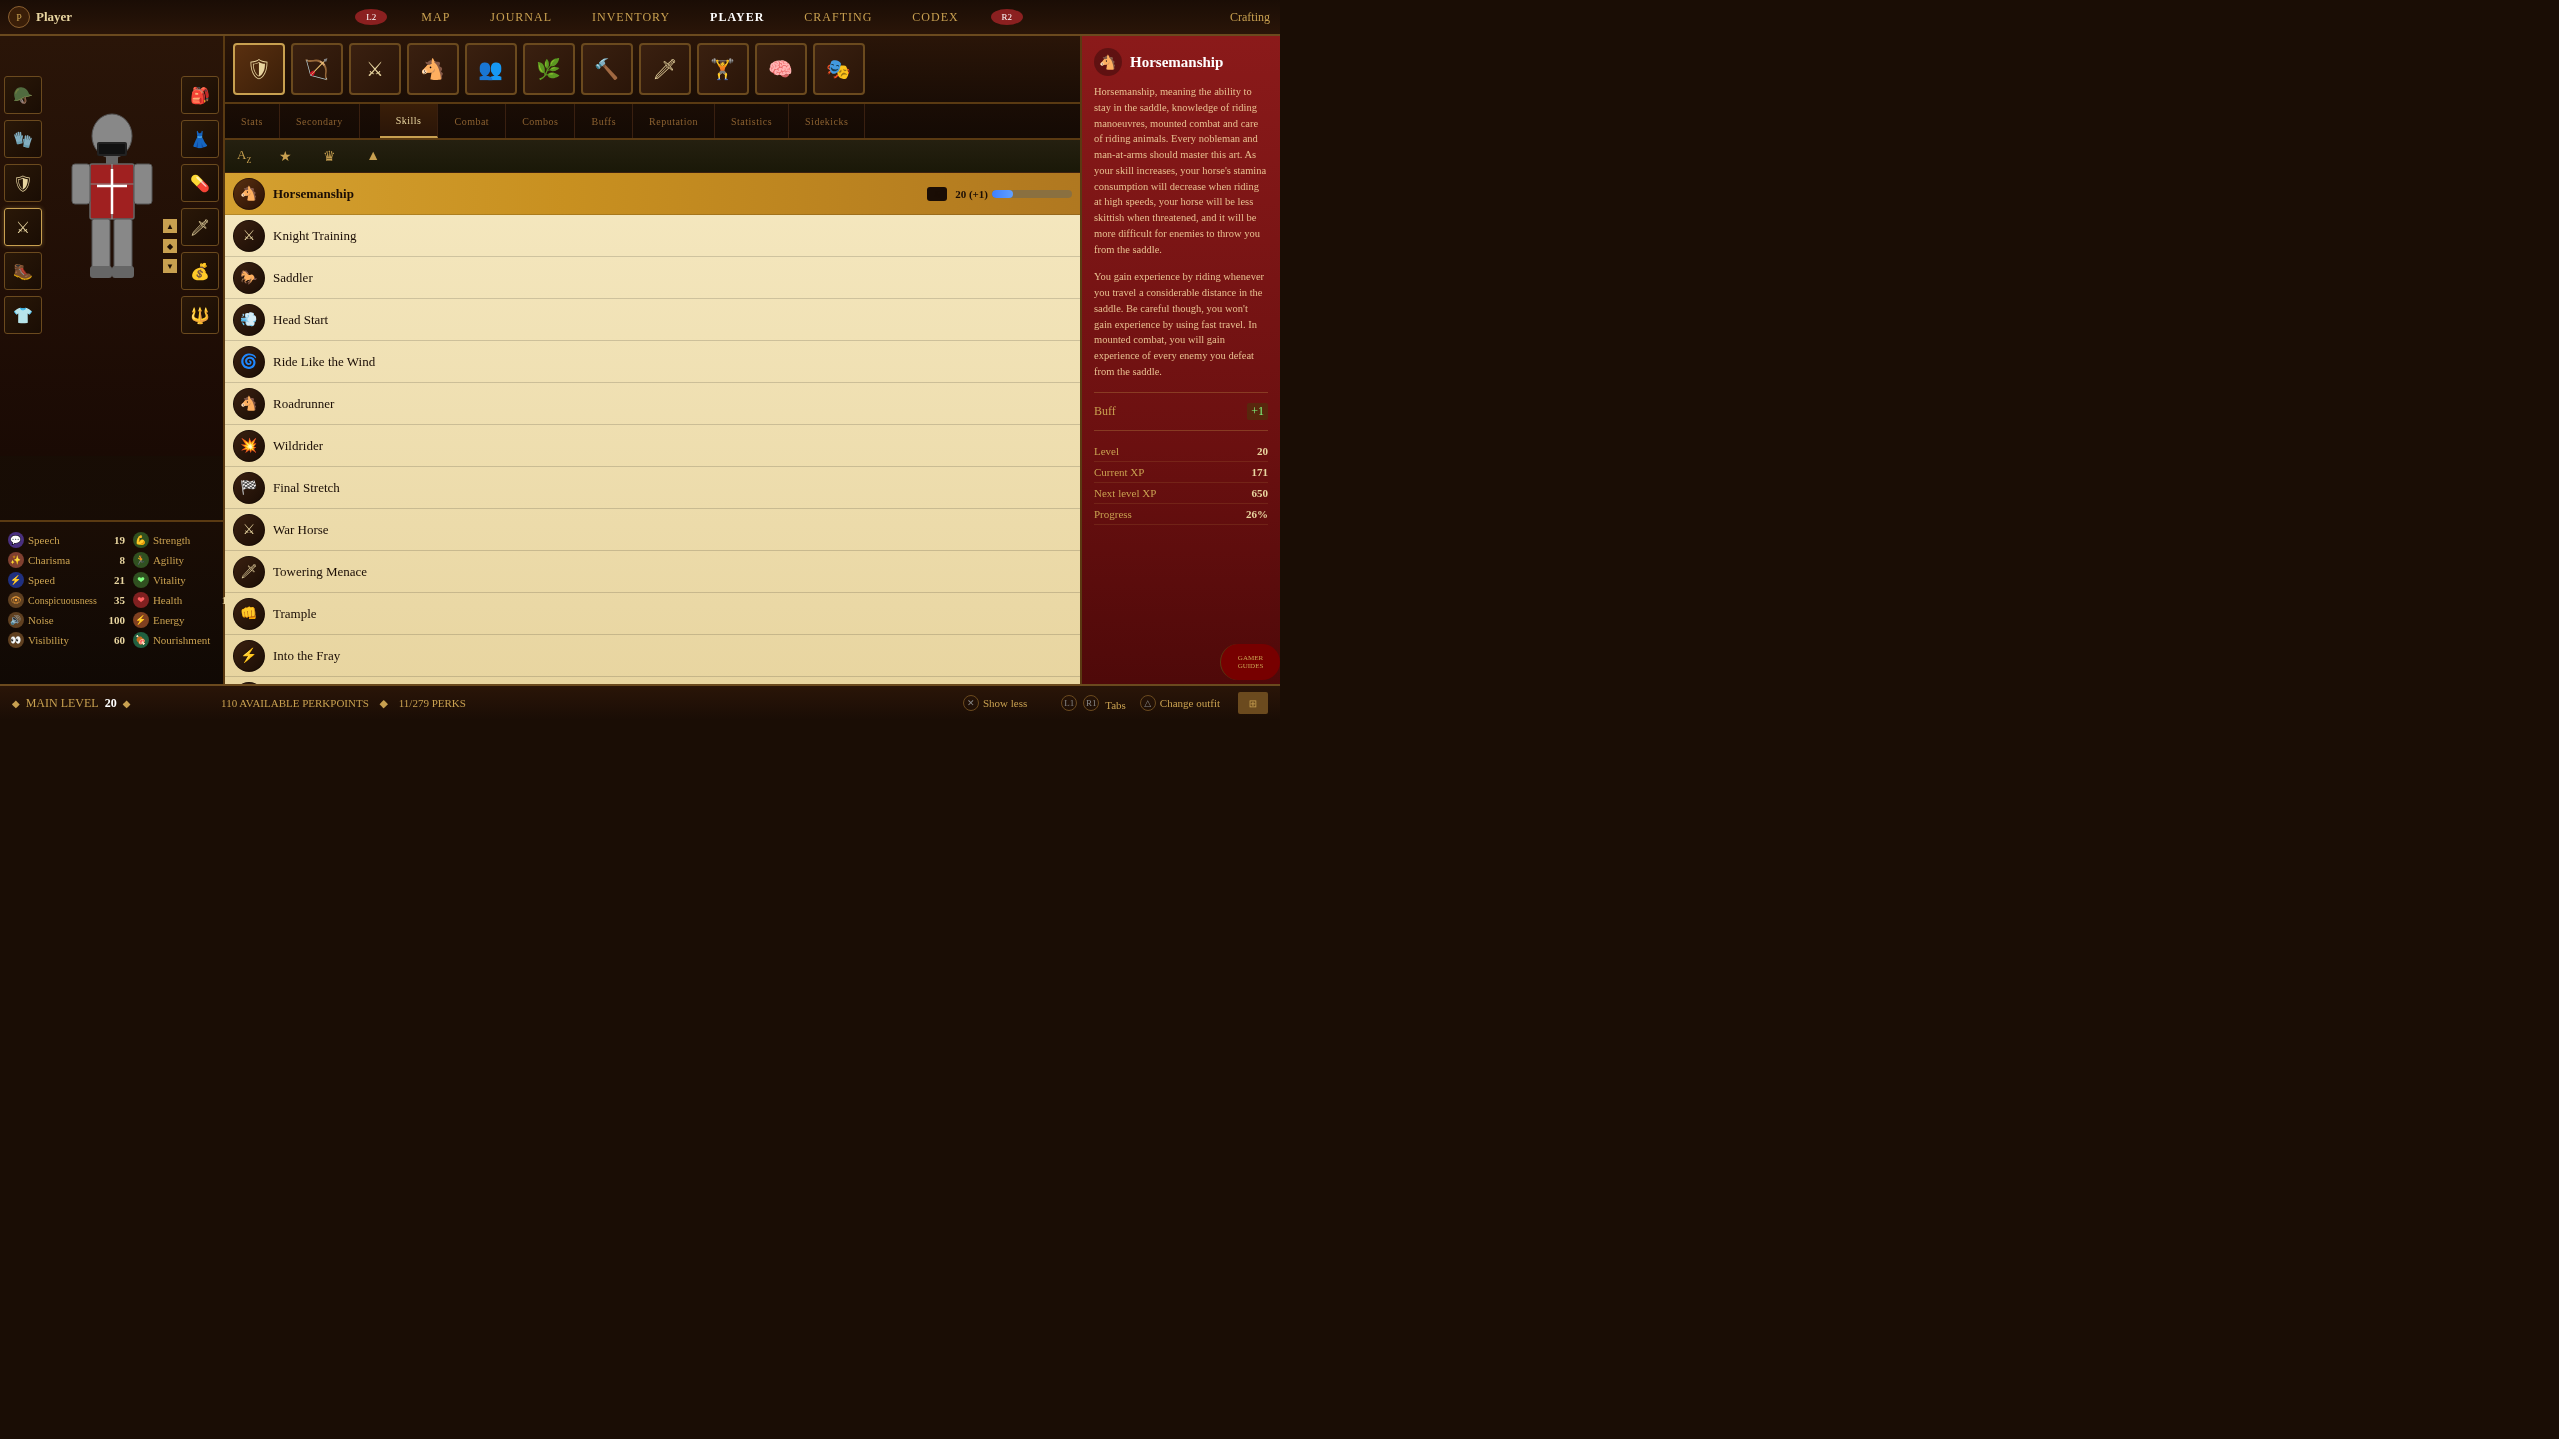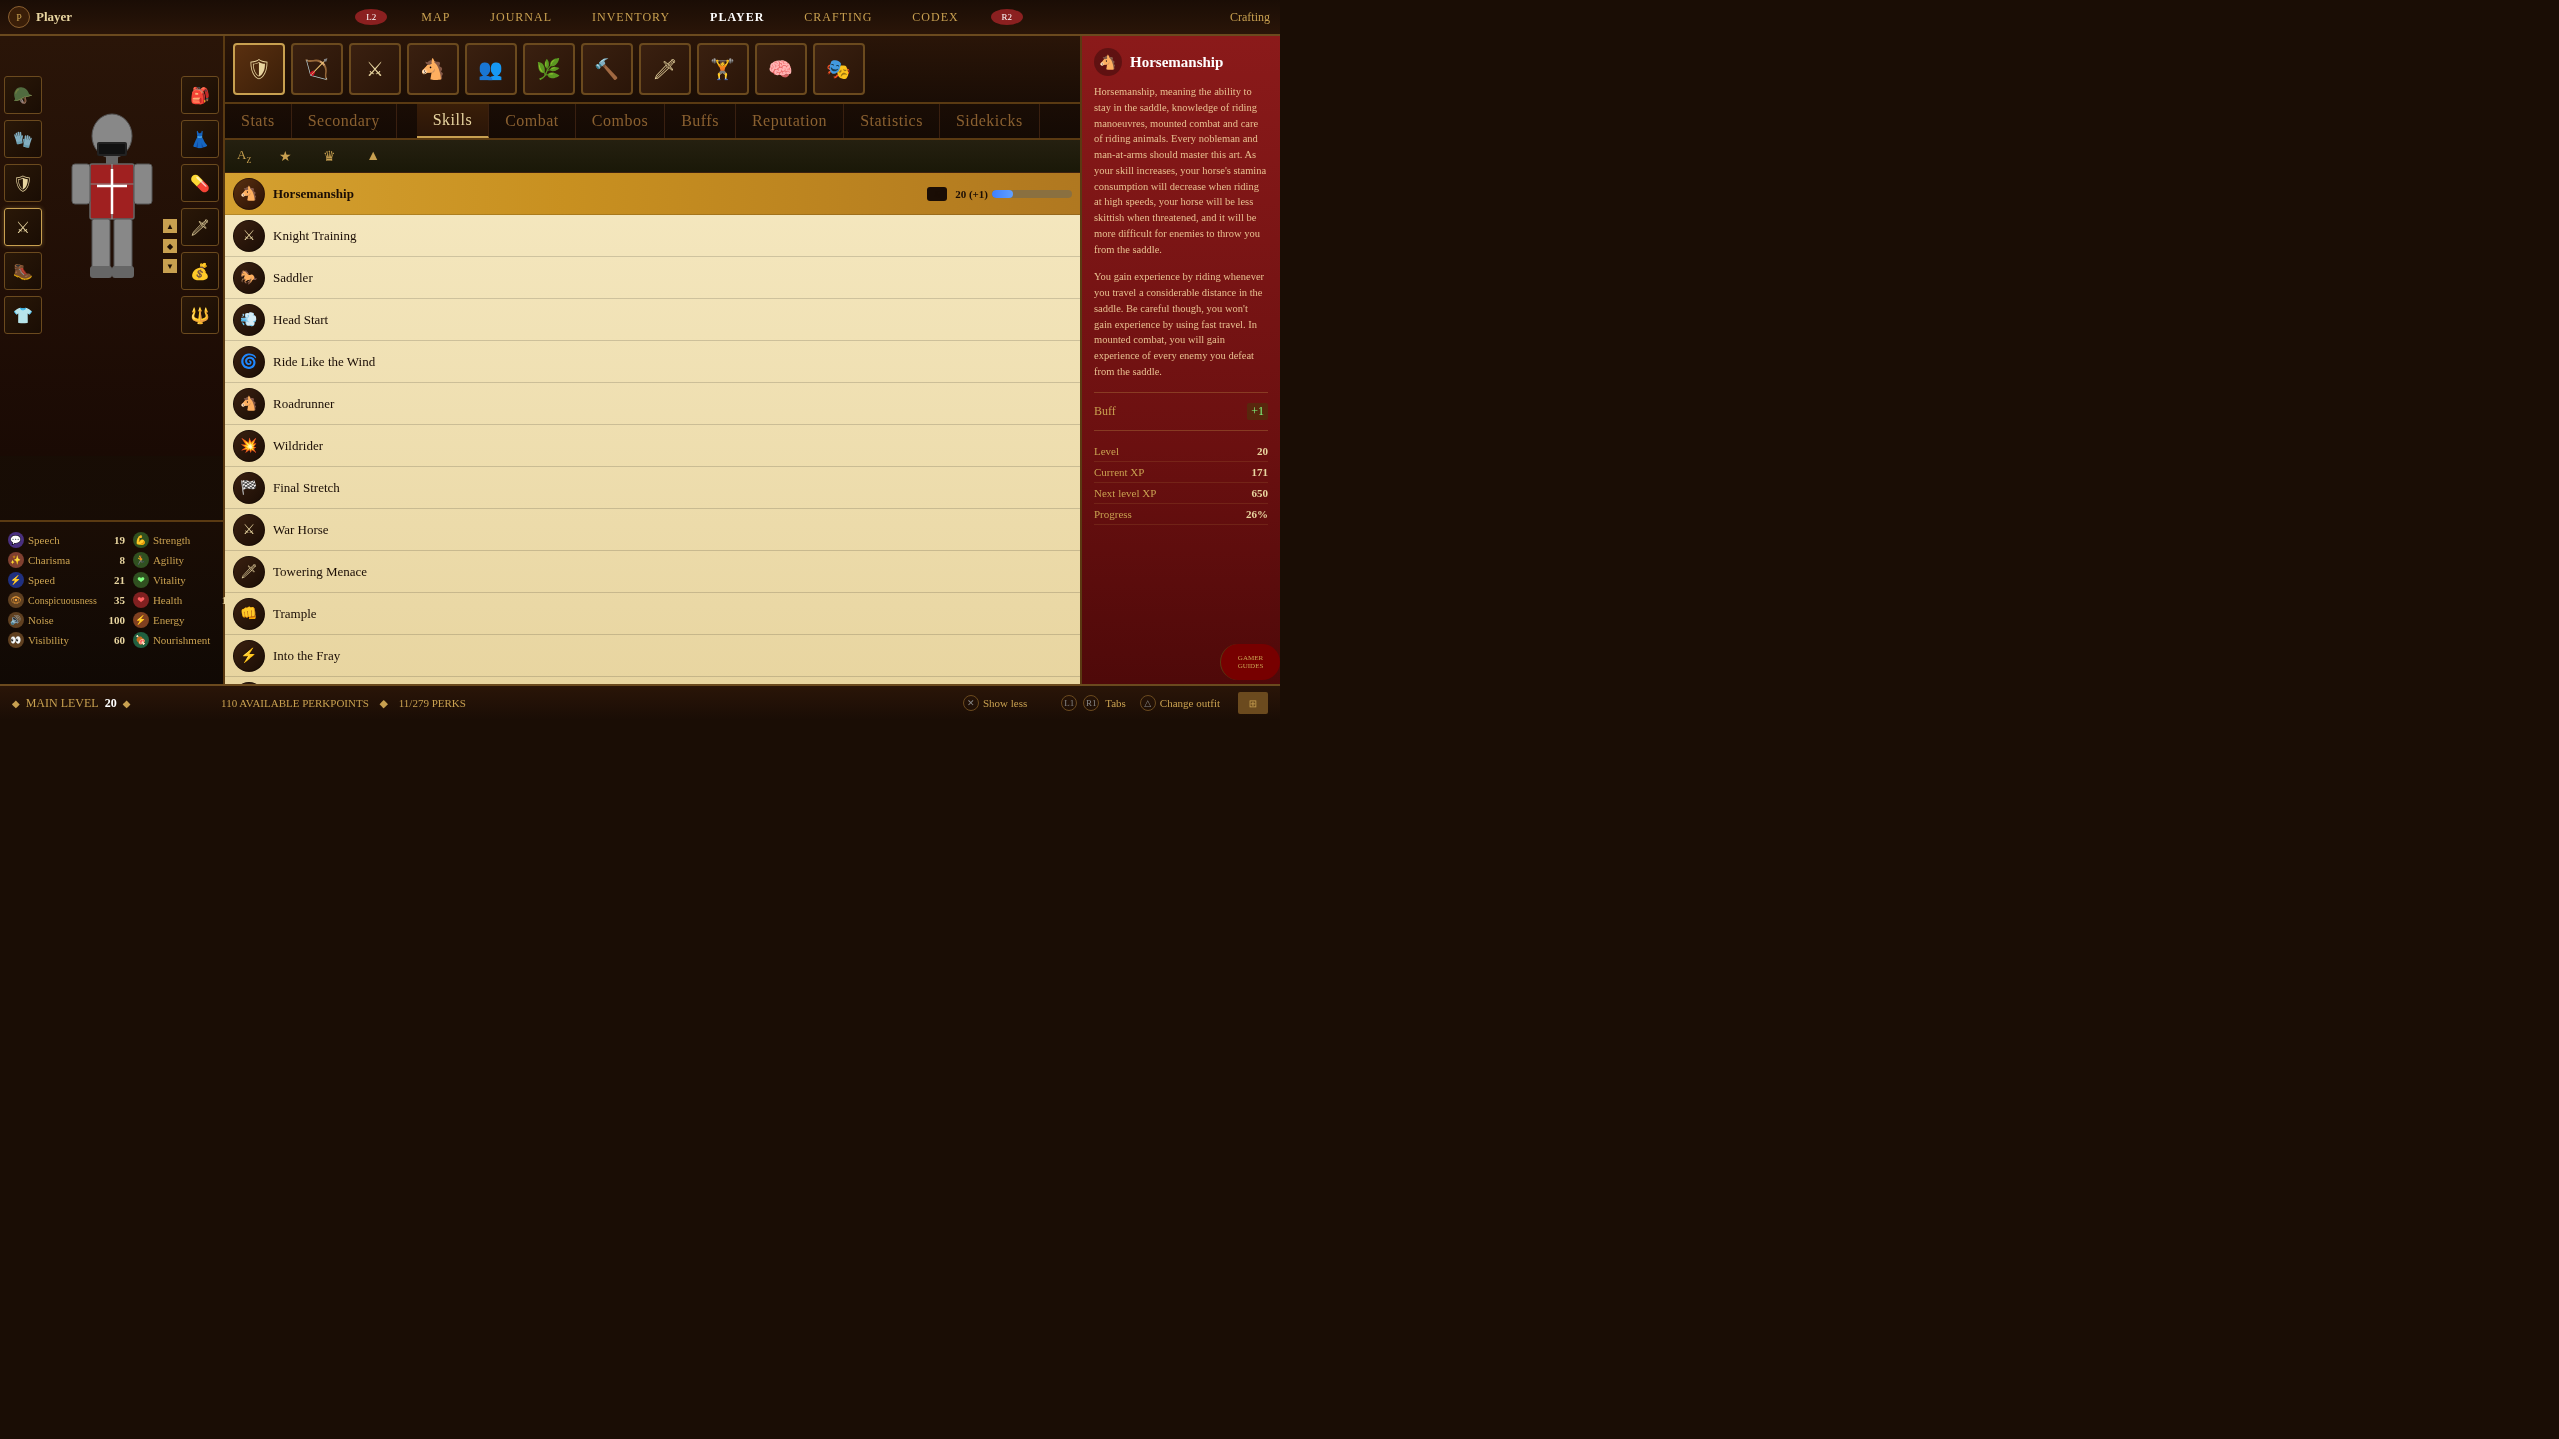--- a/index.html
+++ b/index.html
@@ -273,21 +273,21 @@
       height: 36px;
       background: linear-gradient(180deg, #1a0d05 0%, #140a04 100%);
       border-bottom: 2px solid #5a3a12;
       display: flex;
       align-items: stretch;
     }
     .tab-item {
       padding: 8px 16px;
       display: flex;
       align-items: center;
-      font-size: 16px;
+      font-size: 10px;
       color: #8a6030;
       cursor: pointer;
       border-right: 1px solid #3a2010;
       letter-spacing: 0.5px;
     }
     .tab-item.active {
       color: #e8d5a0;
       background: linear-gradient(180deg, #3a1e08 0%, #2a1508 100%);
       border-bottom: 2px solid #c8a050;
       margin-left: 20px;
@@ -778,21 +778,21 @@
     <span>11/279 PERKS</span>
   </div>
 
   <div style="flex:1"></div>
 
   <div style="display:flex; align-items:center; gap:14px; font-size:11px; color:#c8a050;">
     <div class="action-btn">
       <div class="action-btn-circle">✕</div>
       <span>Show less</span>
     </div>
-    <div style="margin-left:20px; display:flex; align-items:center; gap:6px;">
+    <div style="margin-left:20px; display:flex; align-items:flex-end; gap:6px;">
       <div class="action-btn-circle">L1</div>
       <div class="action-btn-circle">R1</div>
       <span>Tabs</span>
     </div>
     <div class="action-btn">
       <div class="action-btn-circle">△</div>
       <span>Change outfit</span>
     </div>
     <div style="background:#6b4a1e; width:30px; height:22px; display:flex; align-items:center; justify-content:center; border-radius:2px; margin-left:4px;">
       <span style="font-size:10px; color:#c8a050;">⊞</span>

